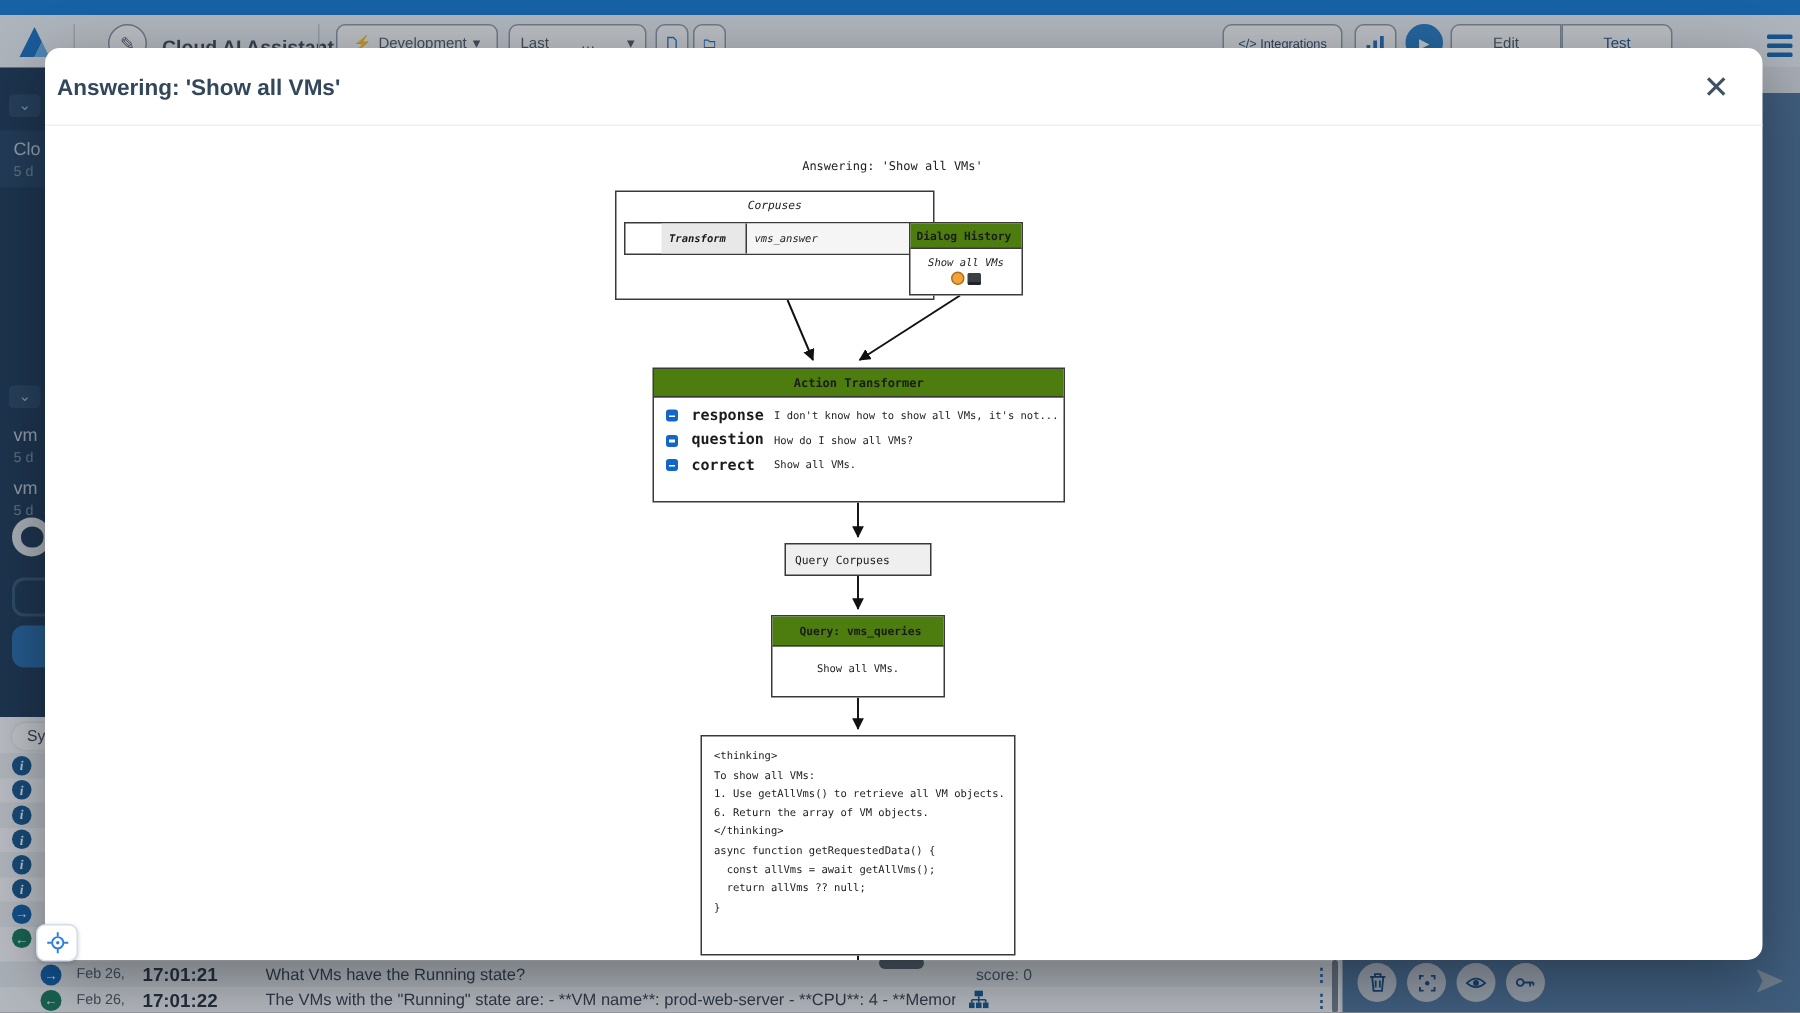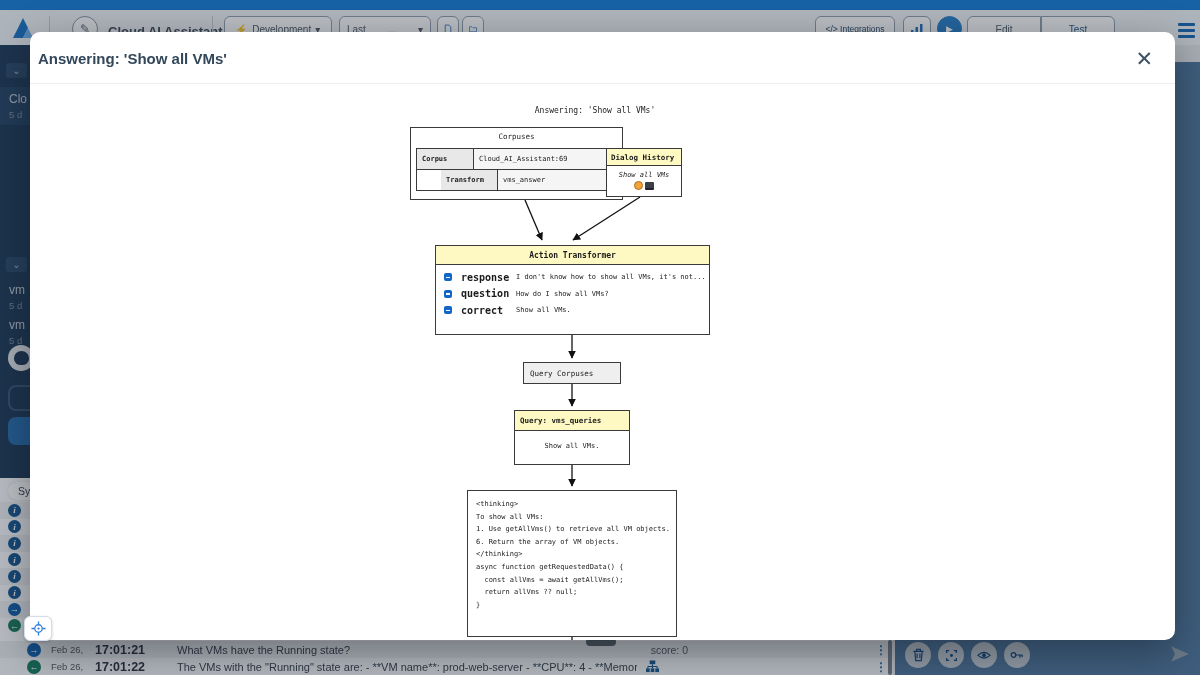--- a/index.html
+++ b/index.html
@@ -73,25 +73,25 @@
       box-shadow:0 12px 40px rgba(0,0,0,.35);z-index:10;}
   .modal-head{position:absolute;left:0;top:0;width:100%;height:52px;border-bottom:1px solid #eceff2;box-sizing:border-box;}
   .modal-title{position:absolute;left:8px;top:18px;font-size:15px;font-weight:bold;color:#33475b;}
   .modal-close{position:absolute;right:20px;top:14px;background:none;border:none;color:#3f5164;
       font-size:21px;line-height:1;padding:2px;cursor:pointer;}
 
   .diagram{position:absolute;left:0;top:52px;width:1145px;height:556px;
       font-family:"DejaVu Sans Mono",monospace;color:#1b1b1b;}
   .dg-caption{position:absolute;left:440px;top:22px;width:250px;text-align:center;font-size:8px;color:#222;}
   .dbox{position:absolute;border:1.5px solid #3a3a3a;background:#fff;box-sizing:border-box;}
-  .dbox .hd{background:#fef9c3;border-bottom:1px solid #3a3a3a;font-weight:bold;font-size:7.5px;
+  .dbox .hd{background:#4d7c0f;border-bottom:1px solid #3a3a3a;font-weight:bold;font-size:7.5px;
       display:flex;align-items:center;box-sizing:border-box;}
   .hd-center{justify-content:center;}
 
-  .corpuses{left:380px;top:43px;width:213px;height:73px;}
+  .corpuses{left:380px;top:43px;width:213px;height:73px;font-style:italic;}
   .corp-title{position:absolute;left:0;top:4px;width:100%;text-align:center;font-size:7.5px;}
   .corp-table{position:absolute;left:5px;top:20px;right:5px;border:1px solid #3a3a3a;}
   .corp-row{display:flex;height:20px;border-bottom:1px solid #3a3a3a;}
   .corp-row:last-child{border-bottom:none;margin-left:24px;}
   .corp-key{width:57px;background:#e8e8e8;border-right:1px solid #3a3a3a;font-weight:bold;
       font-size:7px;display:flex;align-items:center;padding-left:5px;box-sizing:border-box;}
   .corp-val{flex:1;background:#f5f5f5;font-size:7px;display:flex;align-items:center;padding-left:5px;}
 
   .dlghist{left:576px;top:64px;width:76px;height:49px;}
   .dlghist .hd{height:17px;padding-left:4px;}
@@ -106,21 +106,21 @@
   .at-row{display:flex;align-items:center;height:16.5px;}
   .at-ic{width:8px;height:8px;background:#1266c8;border-radius:2px;margin-right:9px;
       display:flex;align-items:center;justify-content:center;flex:0 0 auto;}
   .at-ic::after{content:"";width:4px;height:1.5px;background:#fff;}
   .at-label{font-weight:bold;font-size:10px;width:55px;flex:0 0 auto;}
   .at-text{font-size:7px;white-space:nowrap;overflow:hidden;}
 
   .qcorp{left:493px;top:278px;width:98px;height:22px;background:#efefef;
       display:flex;align-items:center;padding-left:6px;font-weight:normal;font-size:7.5px;}
   .qbox{left:484px;top:326px;width:116px;height:55px;}
-  .qbox .hd{height:20px;padding-left:5px;}
+  .qbox .hd{height:20px;padding-left:18px;}
   .q-body{font-size:7px;text-align:center;margin-top:11px;}
 
   .gcode{left:437px;top:406px;width:210px;height:147px;}
   .gcode .hd{height:22px;justify-content:center;gap:4px;font-size:7.5px;}
   .gc-body{padding:7px 8px 0 8px;}
   .gc-line{font-size:7px;line-height:12.6px;white-space:pre;}
 
   .flow-svg{position:absolute;left:0;top:0;width:1145px;height:556px;pointer-events:none;}
 
   .crosshair-btn{position:absolute;left:24px;top:616px;width:28px;height:25px;z-index:20;
@@ -335,24 +335,20 @@
         <path d="M542 251 L542 274" stroke="#111" stroke-width="1.3" fill="none" marker-end="url(#ah)"></path>
         <path d="M542 300 L542 322" stroke="#111" stroke-width="1.3" fill="none" marker-end="url(#ah)"></path>
         <path d="M542 381 L542 402" stroke="#111" stroke-width="1.3" fill="none" marker-end="url(#ah)"></path>
         <path d="M542 553 L542 572" stroke="#111" stroke-width="1.3" fill="none" marker-end="url(#ah)"></path>
       </svg>
 
       <div class="dbox corpuses">
         <div class="corp-title">Corpuses</div>
         <div class="corp-table">
           <div class="corp-row">
-            <div class="corp-key">Corpus</div>
-            <div class="corp-val">Cloud_AI_Assistant:69</div>
-          </div>
-          <div class="corp-row">
             <div class="corp-key">Transform</div>
             <div class="corp-val">vms_answer</div>
           </div>
         </div>
       </div>
 
       <div class="dbox dlghist">
         <div class="hd">Dialog History</div>
         <div class="dlg-msg">Show all VMs</div>
         <div class="dlg-icons">

